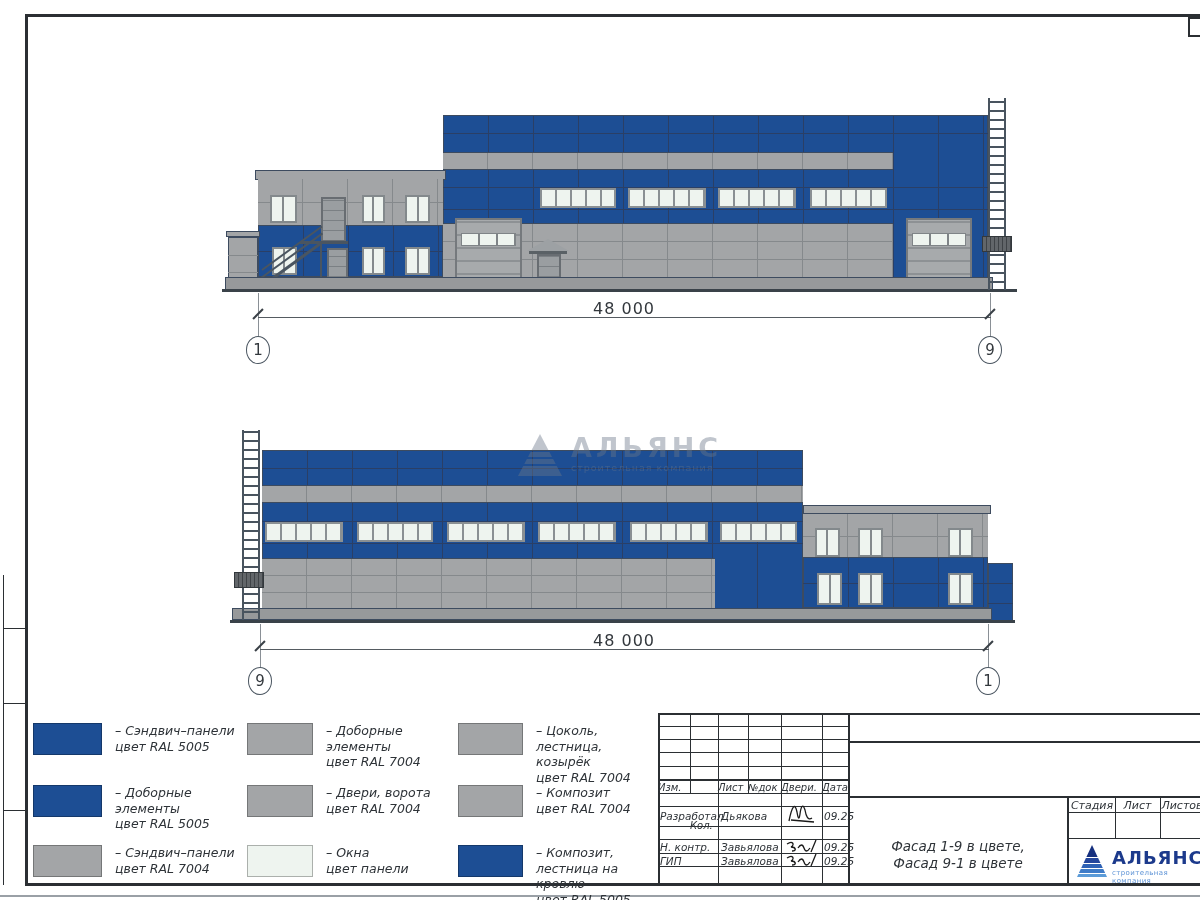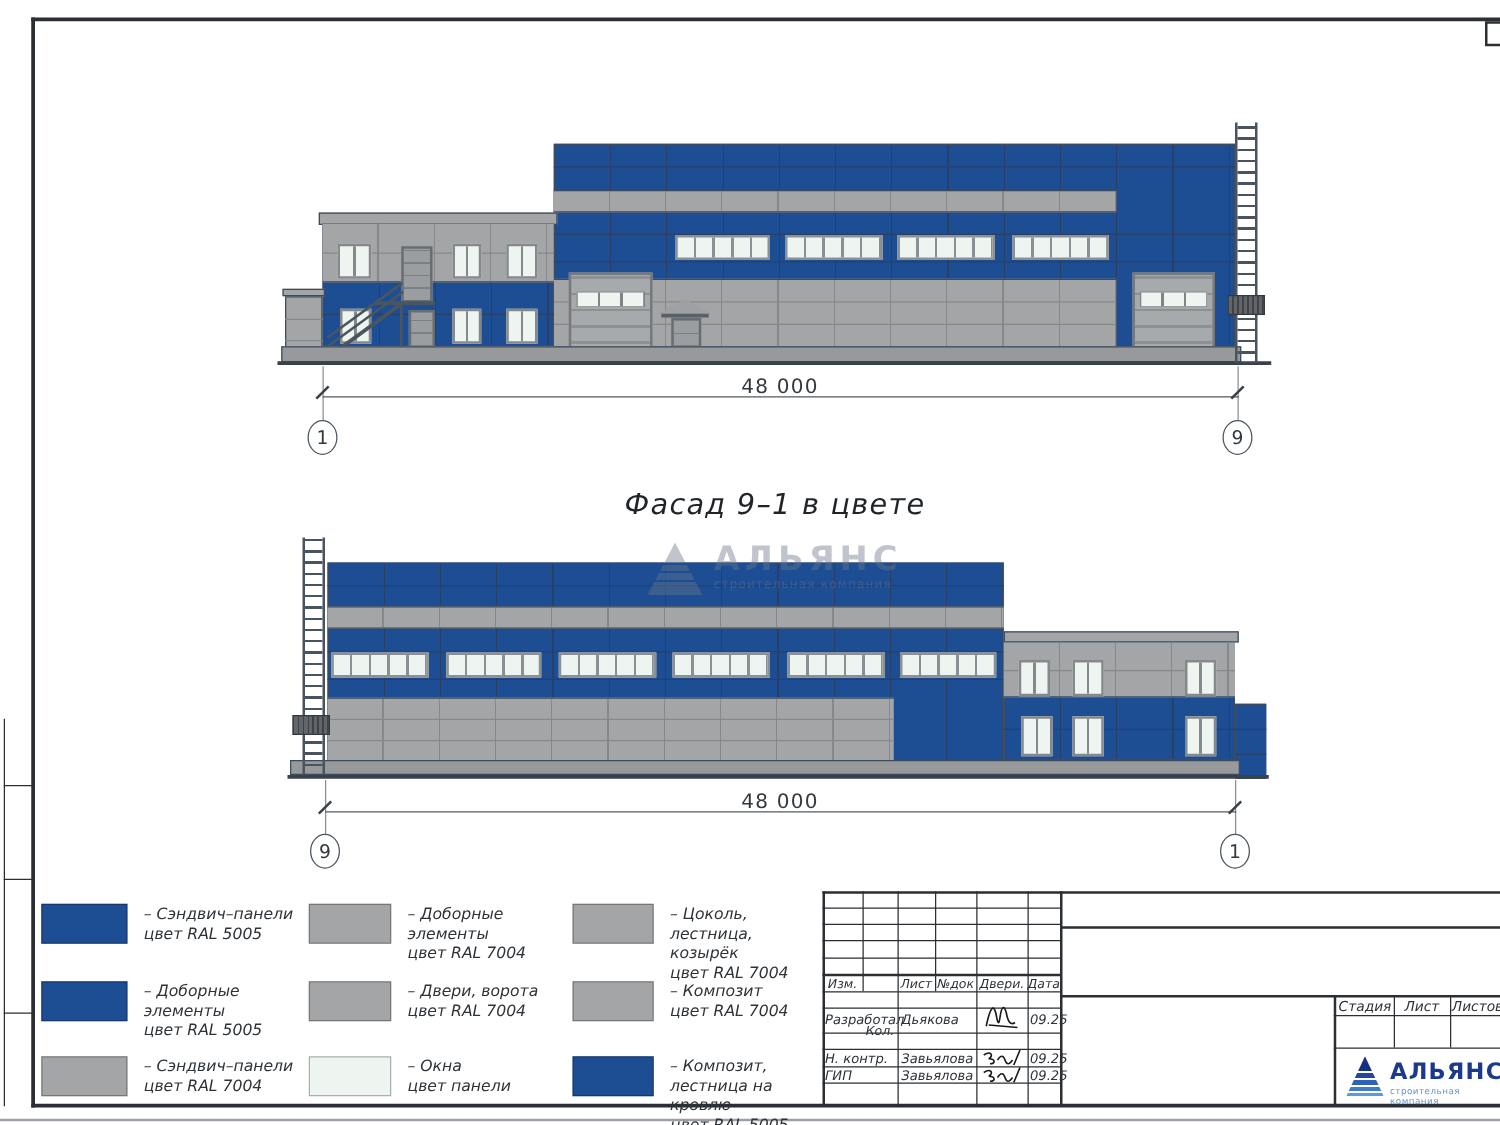--- a/index.html
+++ b/index.html
@@ -33,21 +33,21 @@
   .tick{background:#3a4047;transform:rotate(-45deg);}
   .dimtxt{font-size:16px;letter-spacing:1px;color:#33383d;text-align:center;}
   .bub{border:1px solid #4a5560;border-radius:50%;background:#fff;display:flex;align-items:center;justify-content:center;font-size:15px;color:#33383d;}
   
   .ftitle{font-size:23px;font-style:italic;color:#1f2428;text-align:center;letter-spacing:1px;}
   .gtx{font-style:italic;color:#2e3338;}
   .leglab{font-size:12.5px;line-height:15.5px;white-space:pre-line;}
   .legsw{border:1px solid rgba(0,0,0,.28);}
   
   .tl{background:#2b2f33;}
-  .tbh{font-size:10px;text-align:center;}
+  .tbh{font-size:10px;}
   .tbt{font-size:10.5px;}
   .stg{font-size:11px;text-align:center;}
   .doctitle{font-size:13.5px;text-align:center;line-height:17px;}
   .pyr{clip-path:polygon(50% 0,100% 100%,0 100%);
        background:linear-gradient(180deg,#16307f 0 38%,#ffffff 38% 42%,#24469c 42% 55%,#ffffff 55% 59%,#2f62b5 59% 72%,#ffffff 72% 76%,#3f7cc8 76% 88%,#ffffff 88% 91%,#5b9bd8 91% 100%);}
   .wmark{display:flex;align-items:flex-start;gap:9px;opacity:.42;}
   .wpyr{width:44px;height:42px;clip-path:polygon(50% 0,100% 100%,0 100%);
         background:linear-gradient(180deg,#6a7789 0 38%,#ffffff00 38% 42%,#6a7789 42% 55%,#ffffff00 55% 59%,#6a7789 59% 72%,#ffffff00 72% 76%,#6a7789 76% 100%);}
   .wname{font-size:27px;font-weight:bold;letter-spacing:4px;color:#6a7789;line-height:28px;}
   .wtag{font-size:9.5px;letter-spacing:1px;color:#6a7789;}
@@ -124,21 +124,20 @@
 
   <div class="a ext" style="left:258px;top:293px;width:1px;height:43px"></div>
   <div class="a ext" style="left:990px;top:293px;width:1px;height:43px"></div>
   <div class="a dline" style="left:258px;top:317px;width:733px;height:1px"></div>
   <div class="a tick" style="left:251px;top:313px;width:14px;height:2px"></div>
   <div class="a tick" style="left:983px;top:313px;width:14px;height:2px"></div>
   <div class="a dimtxt" style="left:560px;top:299px;width:128px;height:17px">48 000</div>
   <div class="a bub" style="left:246px;top:336px;width:24px;height:28px">1</div>
   <div class="a bub" style="left:978px;top:336px;width:24px;height:28px">9</div>
 
-  <div class="a ftitle" style="left:460px;top:391px;width:320px;height:28px">Фасад 9–1 в цвете</div>
 
   <div class="a bb out" style="left:262px;top:450px;width:541px;height:170px"></div>
   <div class="a hj" style="left:262px;top:468px;width:541px"></div>
   <div class="a bg" style="left:262px;top:485px;width:541px;height:18px;border-top:1px solid var(--ol);border-bottom:1px solid var(--ol)"></div>
   <div class="a hj" style="left:262px;top:521px;width:541px"></div>
   <div class="a hj" style="left:262px;top:543px;width:541px"></div>
   <div class="a bg" style="left:262px;top:558px;width:453px;height:50px;border-top:1px solid var(--ol)"></div>
   <div class="a hg" style="left:262px;top:575px;width:453px"></div>
   <div class="a hg" style="left:262px;top:592px;width:453px"></div>
 
@@ -273,18 +272,22 @@
   <div class="a gtx tbt" style="left:721px;top:855px;width:60px">Завьялова</div>
   <svg class="a" style="left:785px;top:853px" width="34" height="14" viewBox="0 0 34 14">
       <path d="M2 5 C8 1 10 6 6 8 C11 8 12 12 7 12 M13 9 q4 -6 6 0 t6 0 M26 13 L31 1" stroke="#1a1a1a" stroke-width="1.3" fill="none"></path>
     </svg>
   <div class="a gtx tbt" style="left:824px;top:855px;width:24px">09.25</div>
 
   <div class="a gtx stg" style="left:1069px;top:799px;width:46px">Стадия</div>
   <div class="a gtx stg" style="left:1115px;top:799px;width:45px">Лист</div>
   <div class="a gtx stg" style="left:1160px;top:799px;width:44px">Листов</div>
 
+  <div class="a gtx doctitle" style="left:852px;top:838px;width:212px">
+    <div>Фасад 1-9 в цвете,</div>
+    <div>Фасад 9-1 в цвете</div>
+  </div>
 
   <div class="a pyr" style="left:1077px;top:845px;width:30px;height:32px"></div>
   <div class="a logoname" style="left:1112px;top:848px;width:95px">АЛЬЯНС</div>
   <div class="a logotag" style="left:1112px;top:869px;width:95px">строительная компания</div>
 
 </div>
 
 </body></html>

